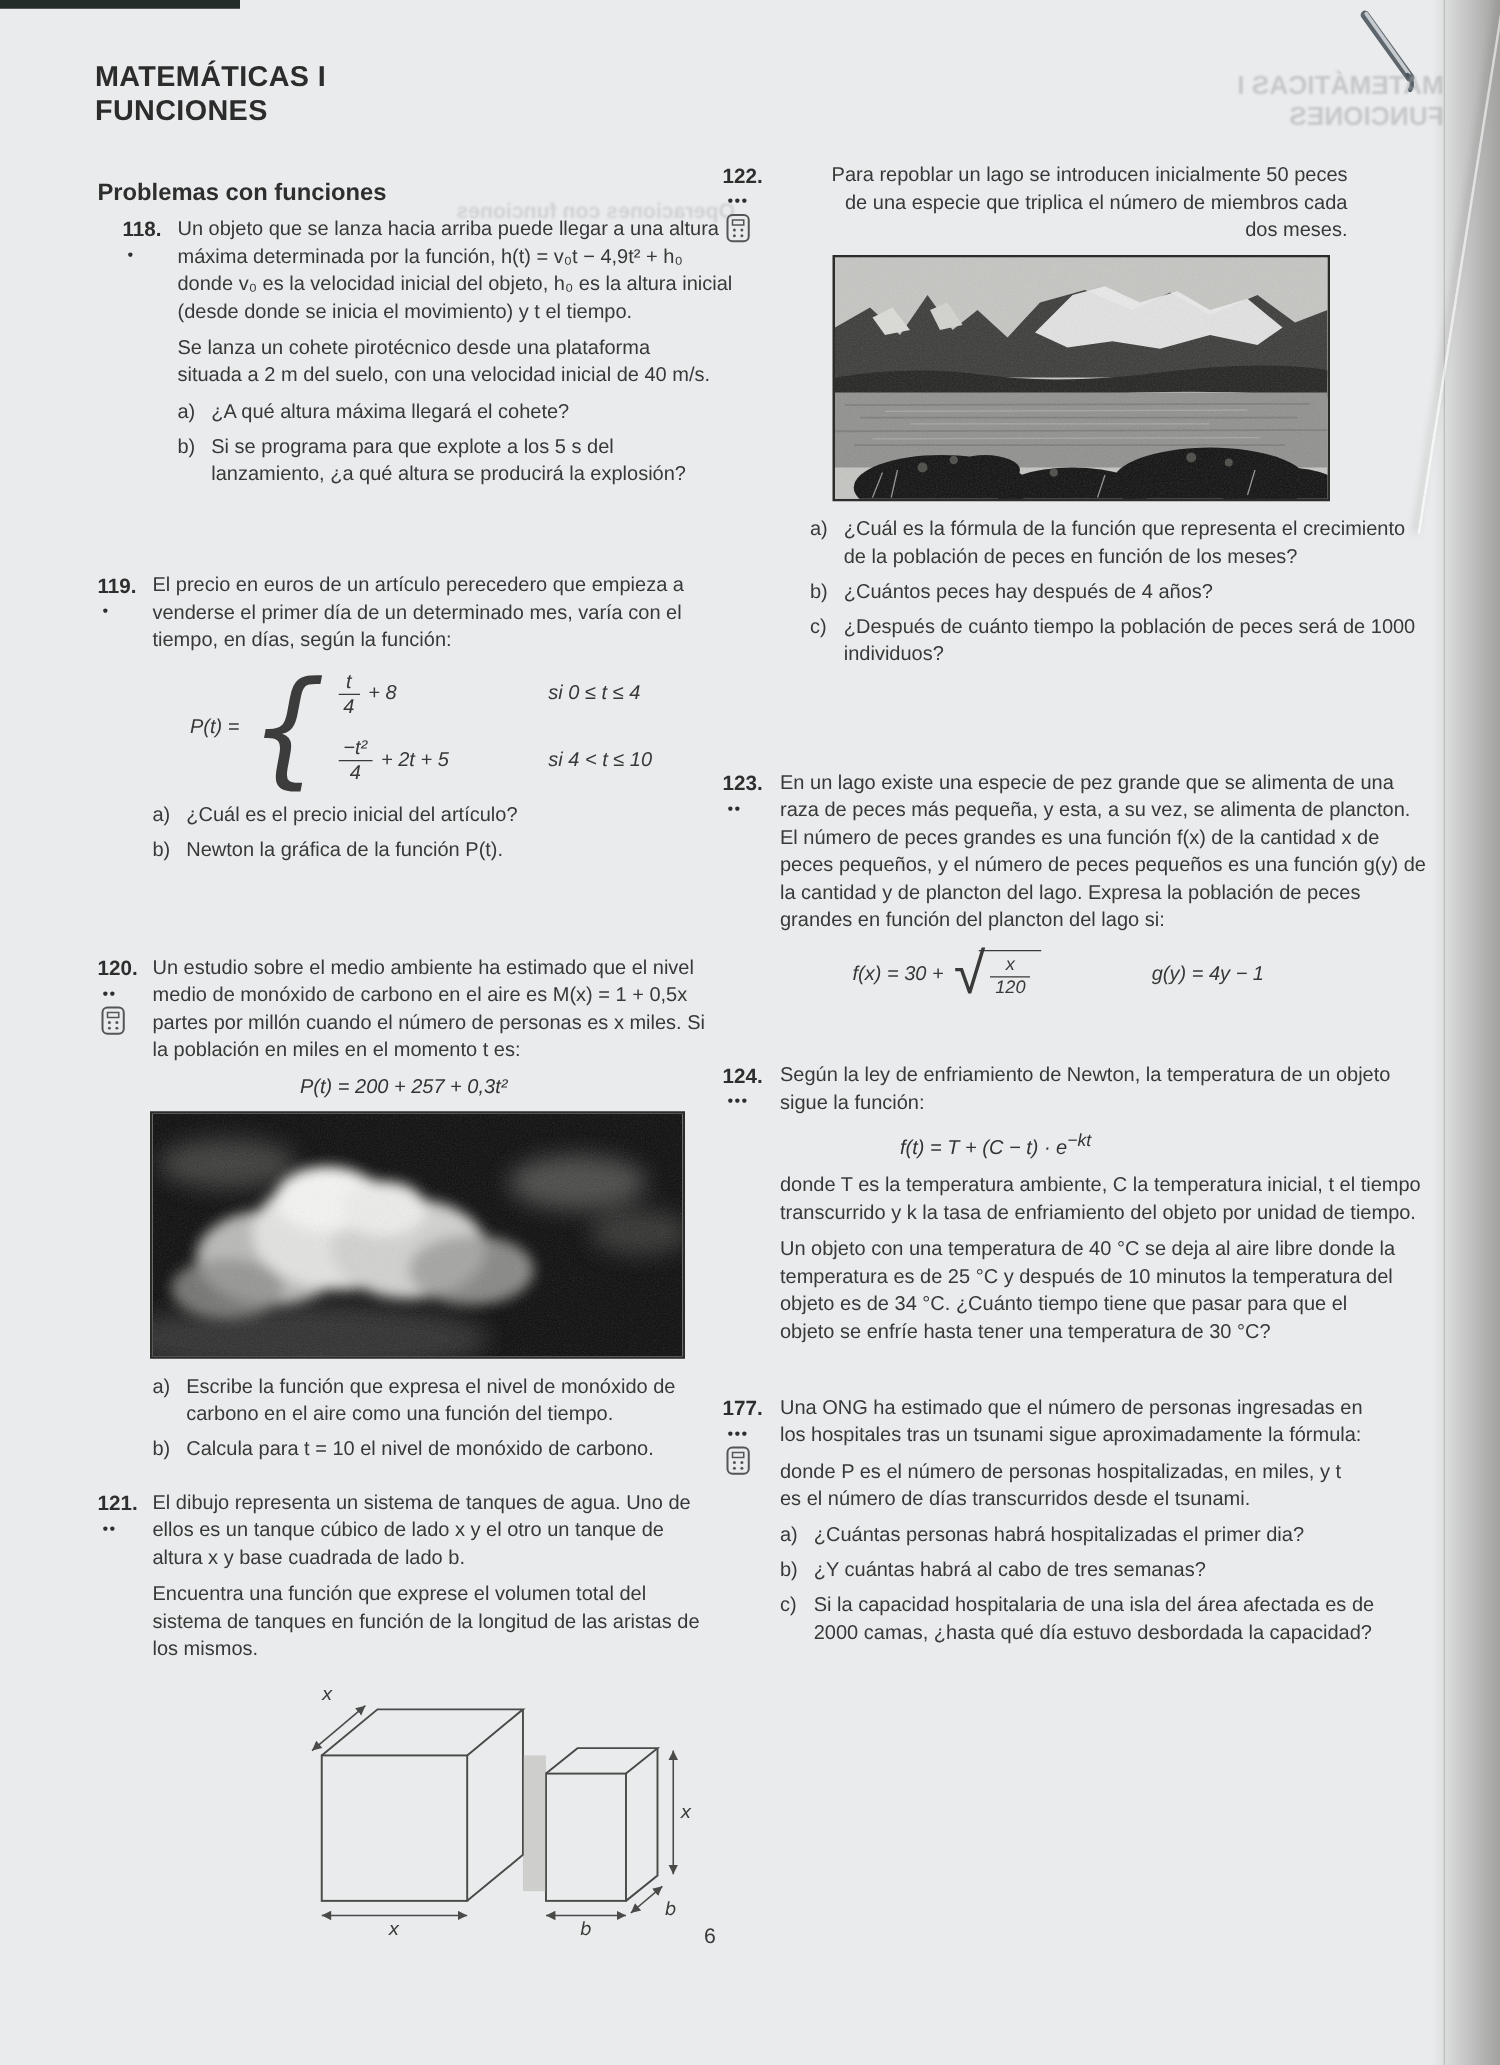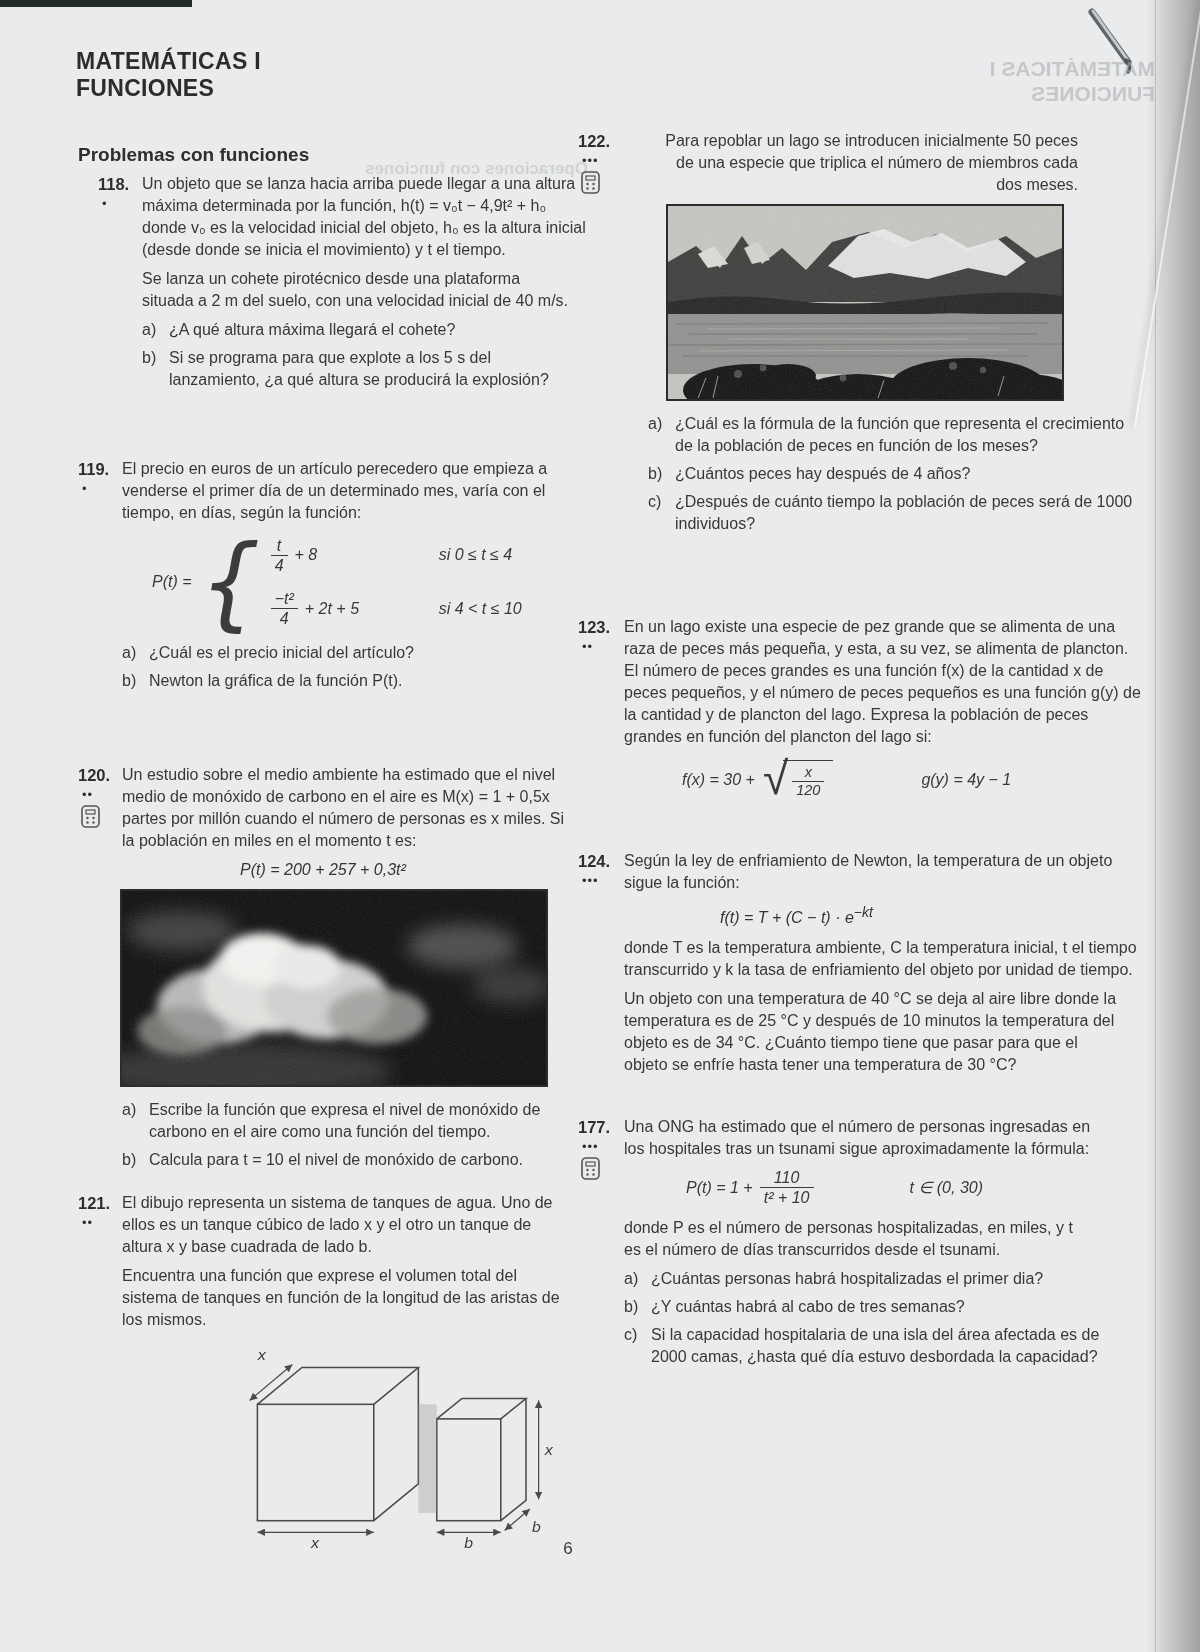--- a/index.html
+++ b/index.html
@@ -392,28 +392,20 @@
         <rect x="2" y="2" width="17" height="21" rx="4" fill="none" stroke="#555" stroke-width="1.6"></rect>
         <rect x="6" y="6" width="9" height="4" fill="none" stroke="#555" stroke-width="1.2"></rect>
         <circle cx="7.5" cy="14" r="1.2" fill="#555"></circle>
           <circle cx="13.5" cy="14" r="1.2" fill="#555"></circle>
         <circle cx="7.5" cy="18.5" r="1.2" fill="#555"></circle>
           <circle cx="13.5" cy="18.5" r="1.2" fill="#555"></circle>
       </svg>
     </div>
     <div class="body">
       <p style="width:480px;">Una ONG ha estimado que el número de personas ingresadas en los hospitales tras un tsunami sigue aproximadamente la fórmula:</p>
-      <div class="f125">
-        <span>P(t) = 1 +</span>
-        <span class="frac">
-          <span class="fr-num">110</span>
-          <span class="fr-den">t² + 10</span>
-        </span>
-        <span class="domain">t ∈ (0, 30)</span>
-      </div>
       <p style="width:450px;">donde P es el número de personas hospitalizadas, en miles, y t es el número de días transcurridos desde el tsunami.</p>
       <div class="parts">
         <div class="part">
           <span class="plabel">a)</span>
           <span style="width:480px;">¿Cuántas personas habrá hospitalizadas el primer dia?</span>
         </div>
         <div class="part">
           <span class="plabel">b)</span>
           <span style="width:480px;">¿Y cuántas habrá al cabo de tres semanas?</span>
         </div>

